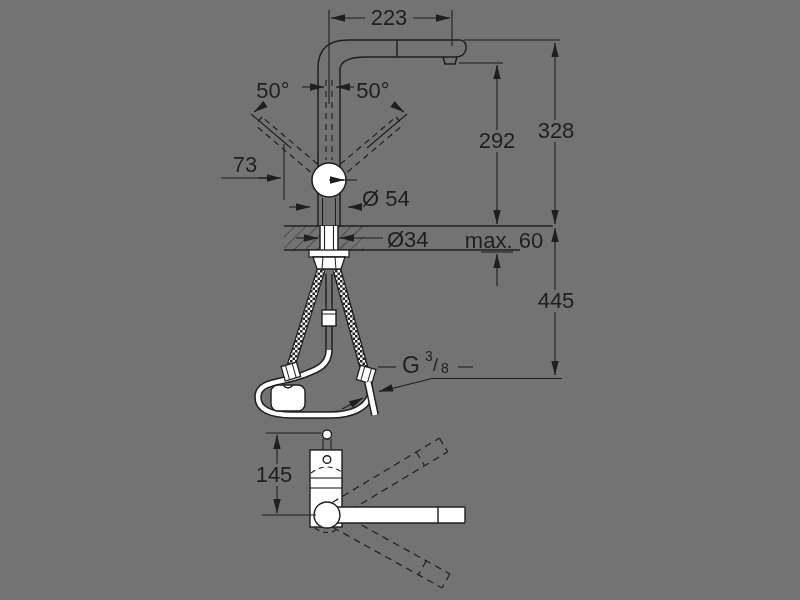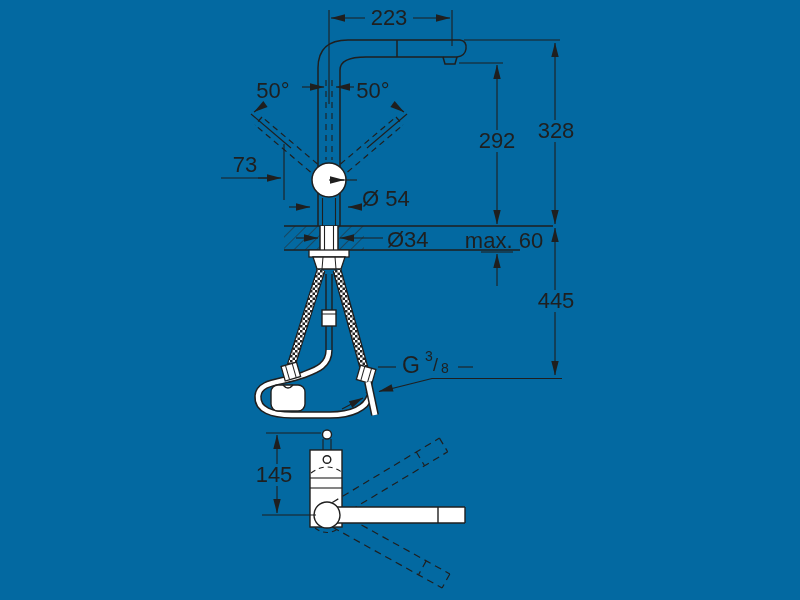--- a/index.html
+++ b/index.html
@@ -1,16 +1,16 @@
 <!DOCTYPE html>
 <html><head>
 <meta charset="utf-8">
 <style>
   html,body{margin:0;padding:0;background:#ffffff;}
-  .stage{width:800px;height:600px;background:#0369a1;position:relative;overflow:hidden;
+  .stage{width:800px;height:600px;background:#737373;position:relative;overflow:hidden;
          font-family:"Liberation Sans", sans-serif;}
   svg{display:block;}
   text{font-family:"Liberation Sans", sans-serif;fill:#1f1f1f;}
   .dim{font-size:22px;}
   .dim-sm{font-size:14px;}
   .dim-md{font-size:18px;}
   .dim-g{font-size:23px;}
 </style>
 </head>
 <body>

